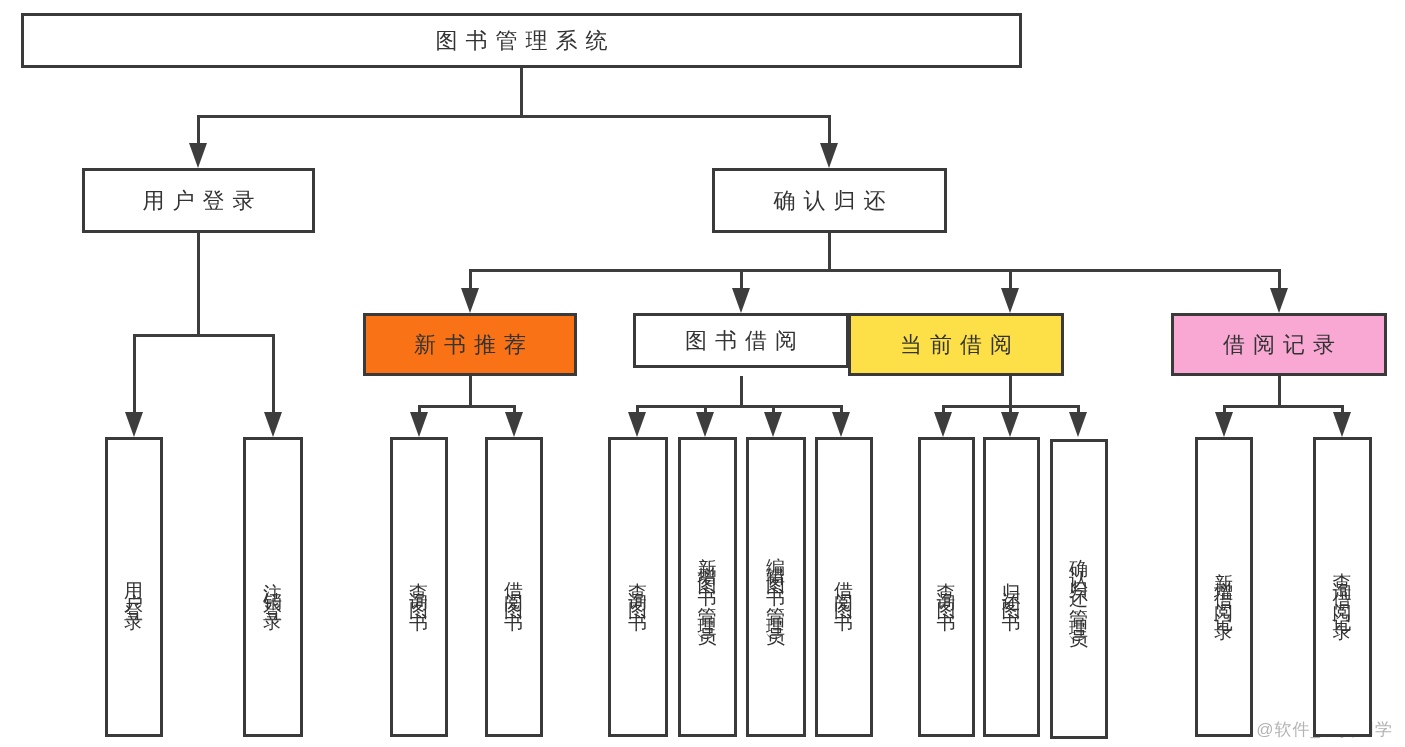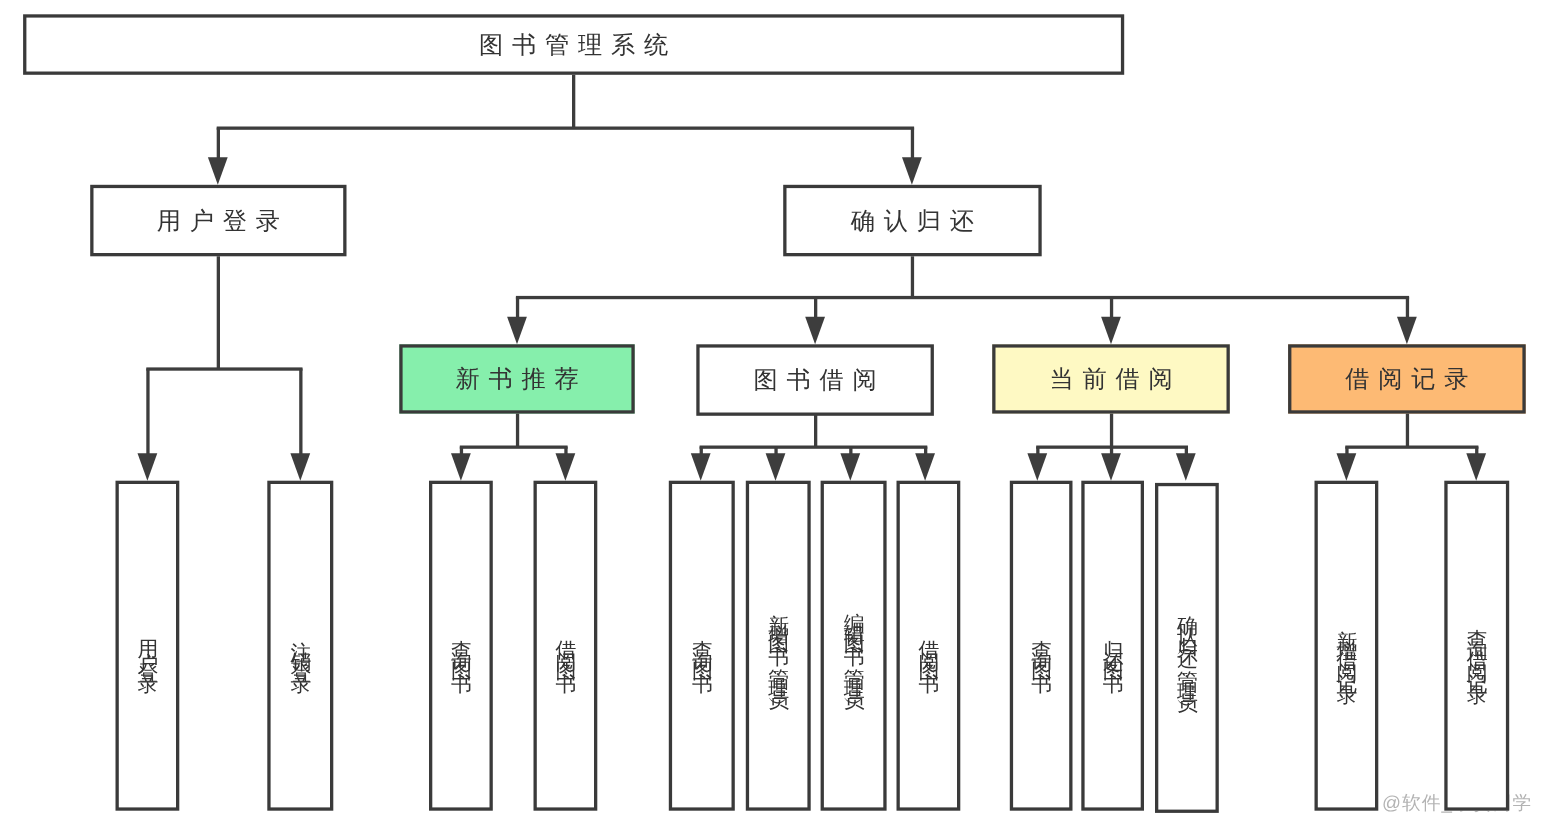--- a/index.html
+++ b/index.html
@@ -61,30 +61,30 @@
   <div class="watermark" style="color: rgb(179, 179, 179);">CSDN @软件_小贺同学</div>
 <div class="node h" style="left: 21px; top: 13px; width: 1001px; height: 55px; border-color: rgb(58, 58, 58); background: rgb(255, 255, 255); color: rgb(51, 51, 51);">
       <span>图书管理系统</span>
     </div>
     <div class="node h" style="left: 82px; top: 168px; width: 233px; height: 65px; border-color: rgb(58, 58, 58); background: rgb(255, 255, 255); color: rgb(51, 51, 51);">
       <span>用户登录</span>
     </div>
     <div class="node h" style="left: 712px; top: 168px; width: 235px; height: 65px; border-color: rgb(58, 58, 58); background: rgb(255, 255, 255); color: rgb(51, 51, 51);">
       <span>确认归还</span>
     </div>
-    <div class="node h" style="left: 363px; top: 313px; width: 214px; height: 63px; border-color: rgb(58, 58, 58); background: #86efac; color: rgb(51, 51, 51);">
+    <div class="node h" style="left: 363px; top: 313px; width: 214px; height: 63px; border-color: rgb(58, 58, 58); background: #f97316; color: rgb(51, 51, 51);">
       <span>新书推荐</span>
     </div>
-    <div class="node h" style="left: 633px; top: 313px; width: 216px; height: 65px; border-color: rgb(58, 58, 58); background: rgb(255, 255, 255); color: rgb(51, 51, 51);">
+    <div class="node h" style="left: 633px; top: 313px; width: 216px; height: 55px; border-color: rgb(58, 58, 58); background: rgb(255, 255, 255); color: rgb(51, 51, 51);">
       <span>图书借阅</span>
     </div>
-    <div class="node h" style="left: 902px; top: 313px; width: 216px; height: 63px; border-color: rgb(58, 58, 58); background: #fef9c3; color: rgb(51, 51, 51);">
+    <div class="node h" style="left: 848px; top: 313px; width: 216px; height: 63px; border-color: rgb(58, 58, 58); background: #fde047; color: rgb(51, 51, 51);">
       <span>当前借阅</span>
     </div>
-    <div class="node h" style="left: 1171px; top: 313px; width: 216px; height: 63px; border-color: rgb(58, 58, 58); background: #fdba74; color: rgb(51, 51, 51);">
+    <div class="node h" style="left: 1171px; top: 313px; width: 216px; height: 63px; border-color: rgb(58, 58, 58); background: #f9a8d4; color: rgb(51, 51, 51);">
       <span>借阅记录</span>
     </div>
     <div class="node v" style="left: 105px; top: 437px; width: 58px; height: 300px; border-color: rgb(58, 58, 58); background: rgb(255, 255, 255); color: rgb(51, 51, 51);">
       <span>用户登录</span>
     </div>
     <div class="node v" style="left: 243px; top: 437px; width: 60px; height: 300px; border-color: rgb(58, 58, 58); background: rgb(255, 255, 255); color: rgb(51, 51, 51);">
       <span>注销登录</span>
     </div>
     <div class="node v" style="left: 390px; top: 437px; width: 58px; height: 300px; border-color: rgb(58, 58, 58); background: rgb(255, 255, 255); color: rgb(51, 51, 51);">
       <span>查询图书</span>

